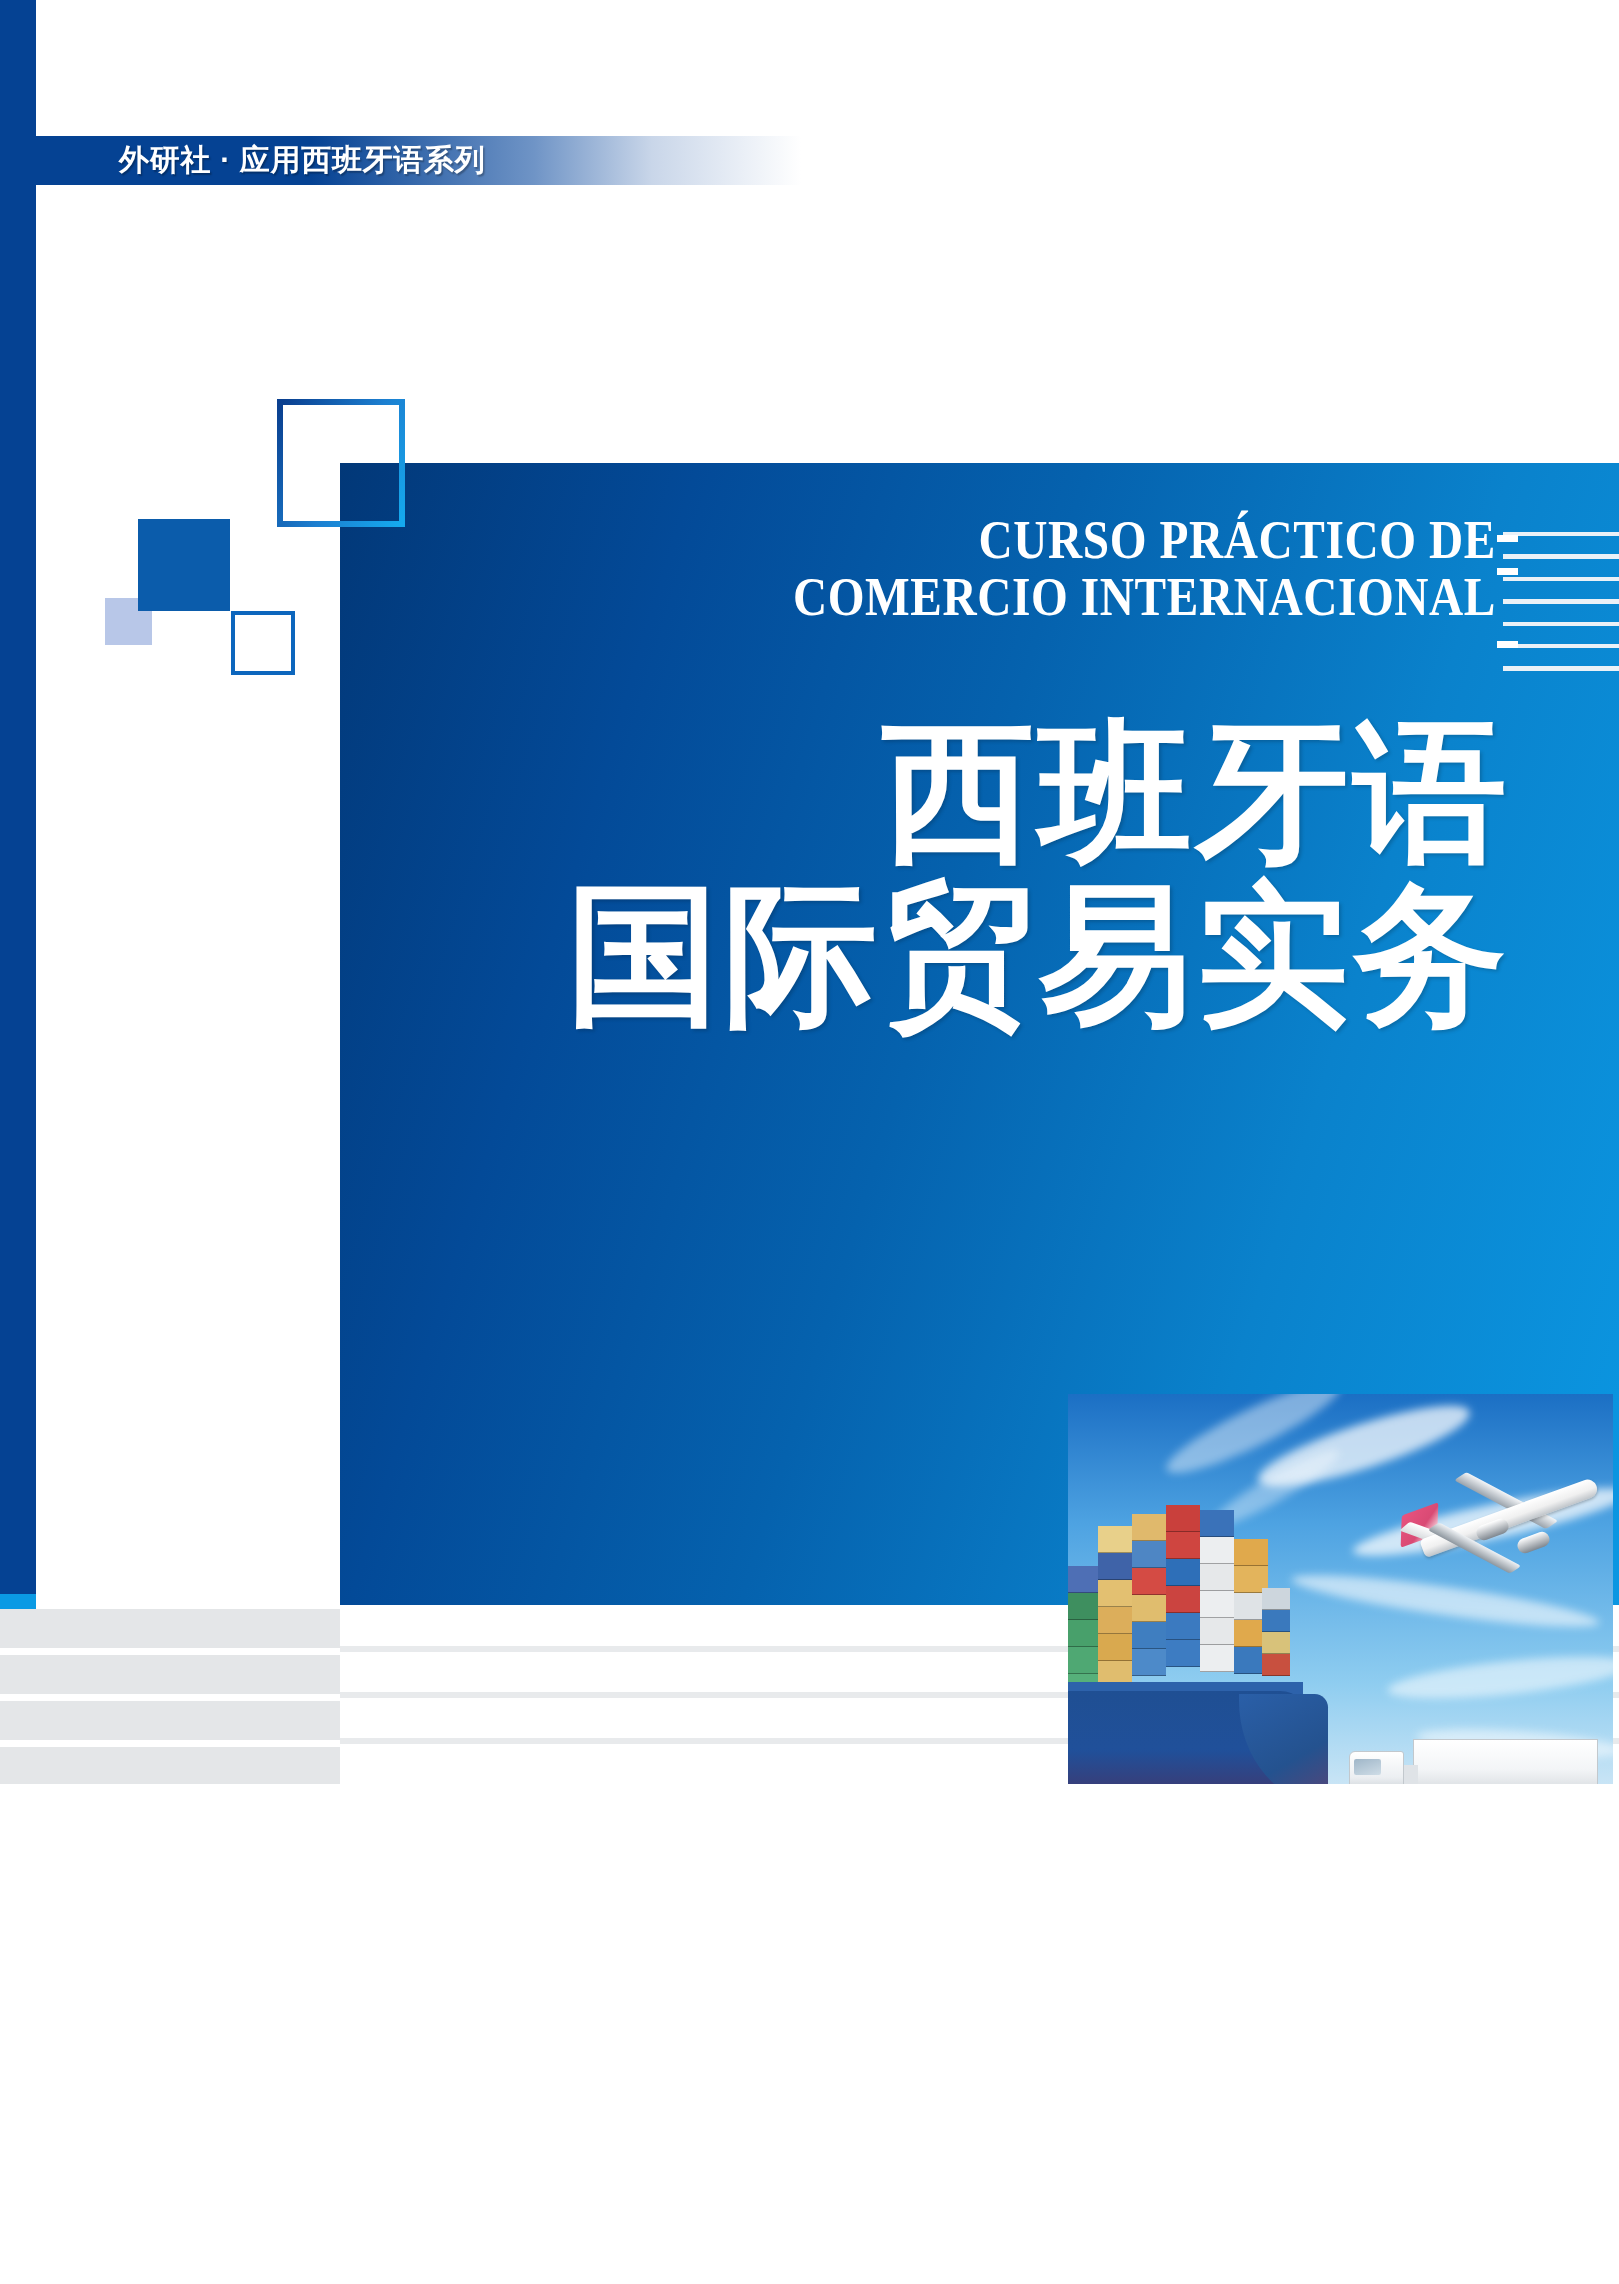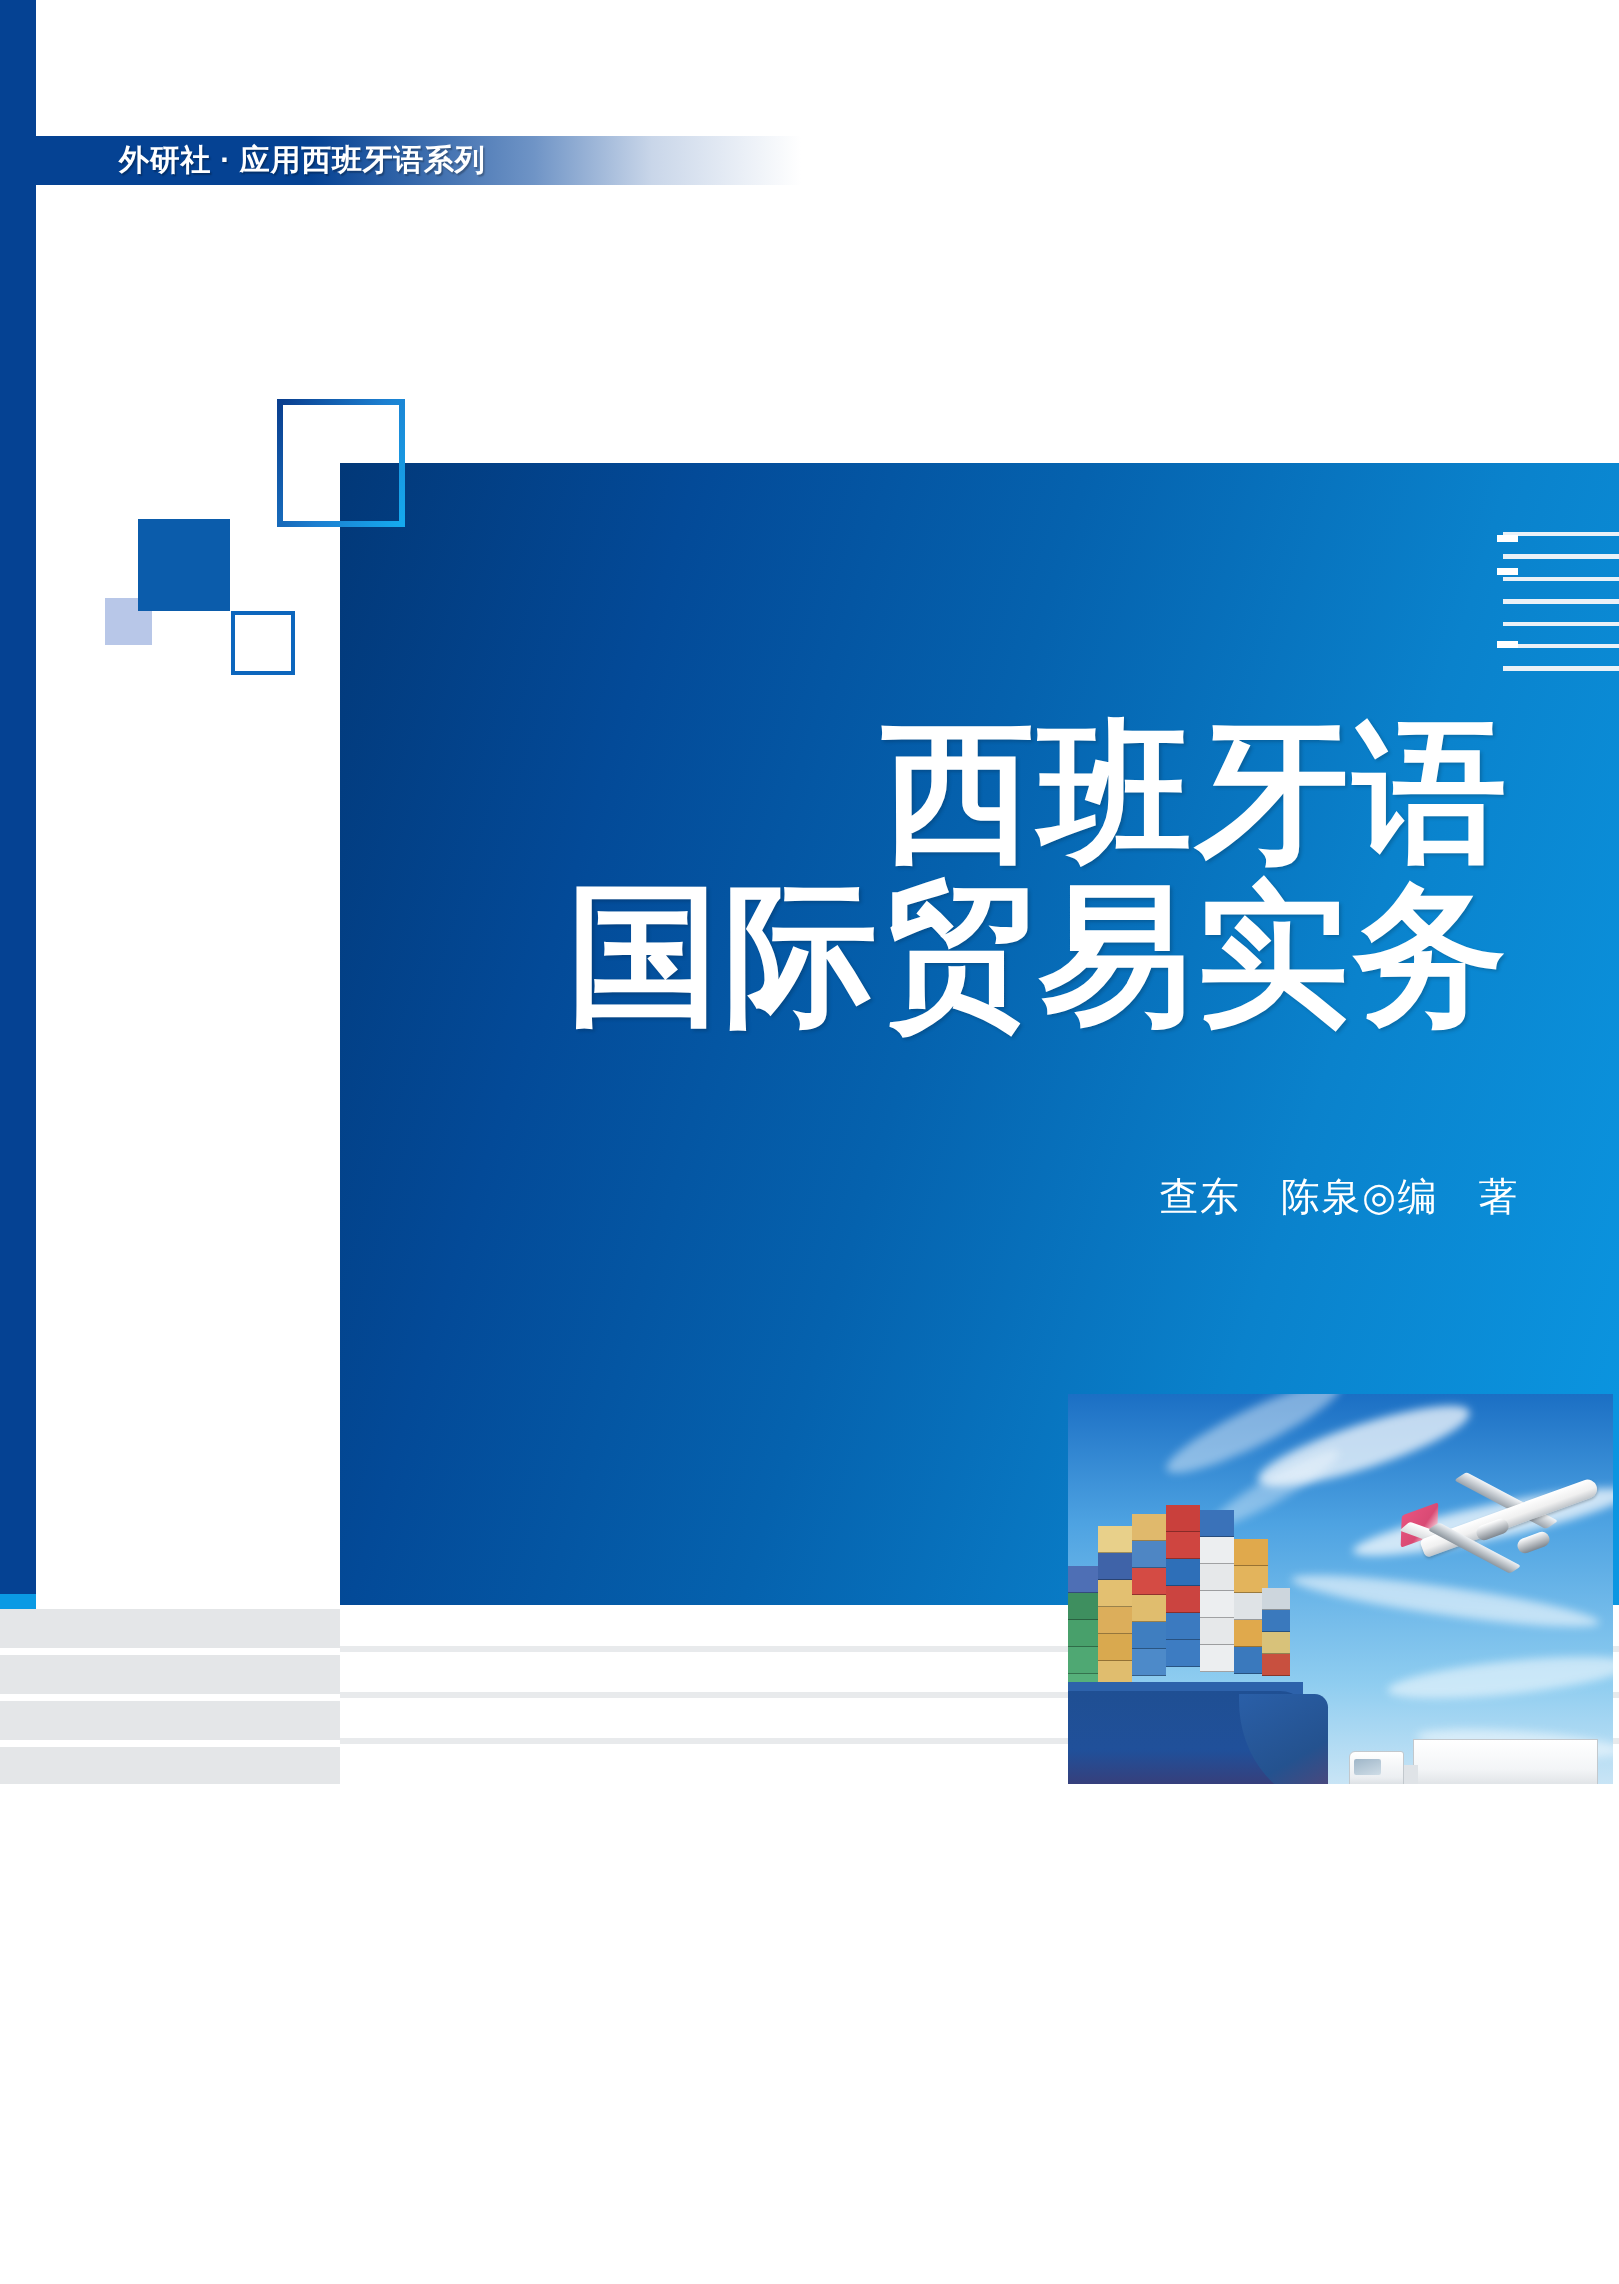--- a/index.html
+++ b/index.html
@@ -439,27 +439,30 @@
     <div class="rule"></div>
     <div class="rule"></div>
     <div class="rule"></div>
   </div>
   <div class="rule-grp">
     <div class="tick" style="left:0px;  top:0px;"></div>
     <div class="tick" style="left:0px;  top:33px;"></div>
     <div class="tick" style="left:0px;  top:106px;"></div>
   </div>
 
+  <div class="es-title">
+    <span class="es-line1">CURSO PRÁCTICO DE</span>
+    <span class="es-line2">COMERCIO INTERNACIONAL</span>
+  </div>
 
   <div class="cn-title">
     <span class="cn-line cn-line1">西班牙语</span>
     <span class="cn-line cn-line2">国际贸易实务</span>
   </div>
 
-  <div class="authors">查东　陈泉◎编　著</div>
 
   <div class="photo">
     <div class="cloud c5"></div>
     <div class="cloud c1"></div>
     <div class="cloud c7"></div>
     <div class="cloud c2"></div>
     <div class="cloud c3"></div>
     <div class="cloud c4"></div>
     <div class="cloud c6"></div>
 

